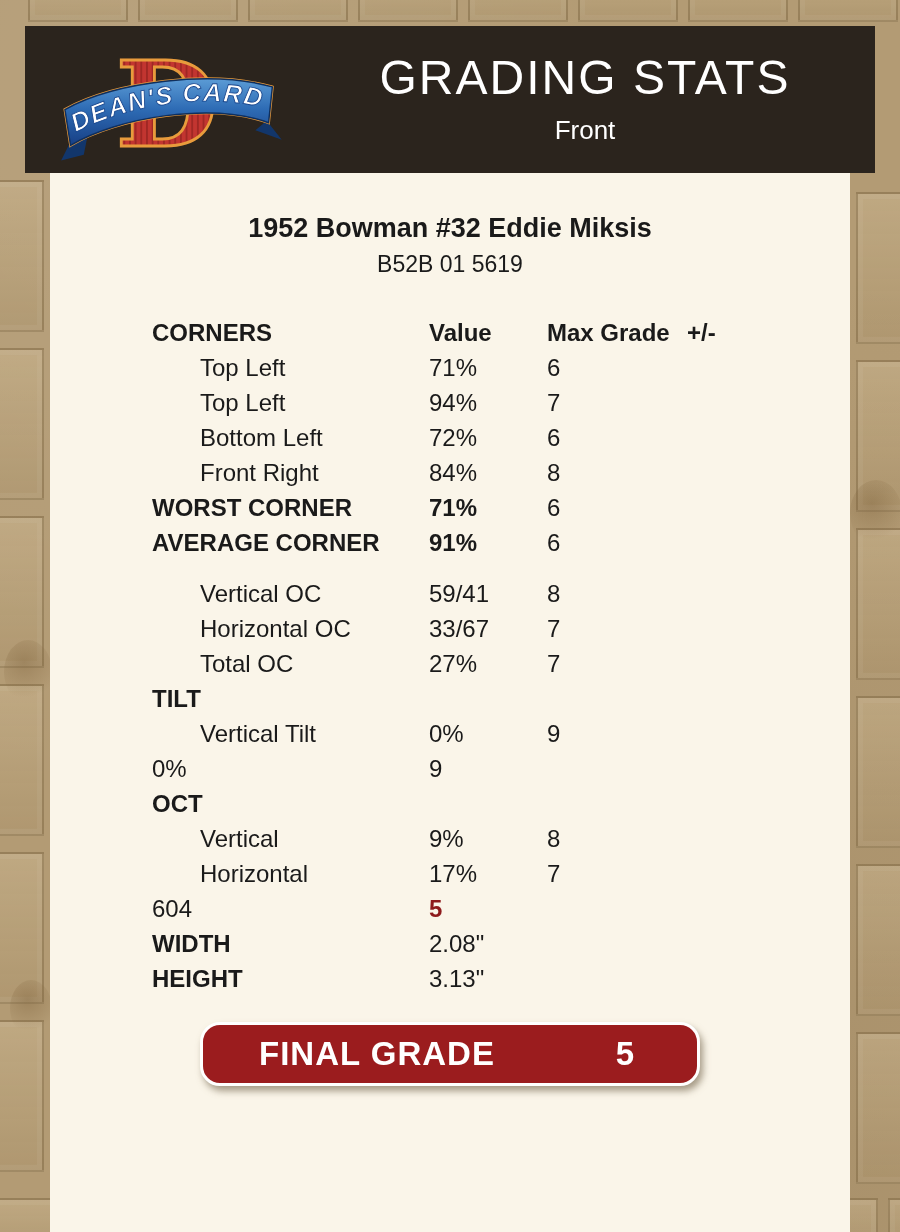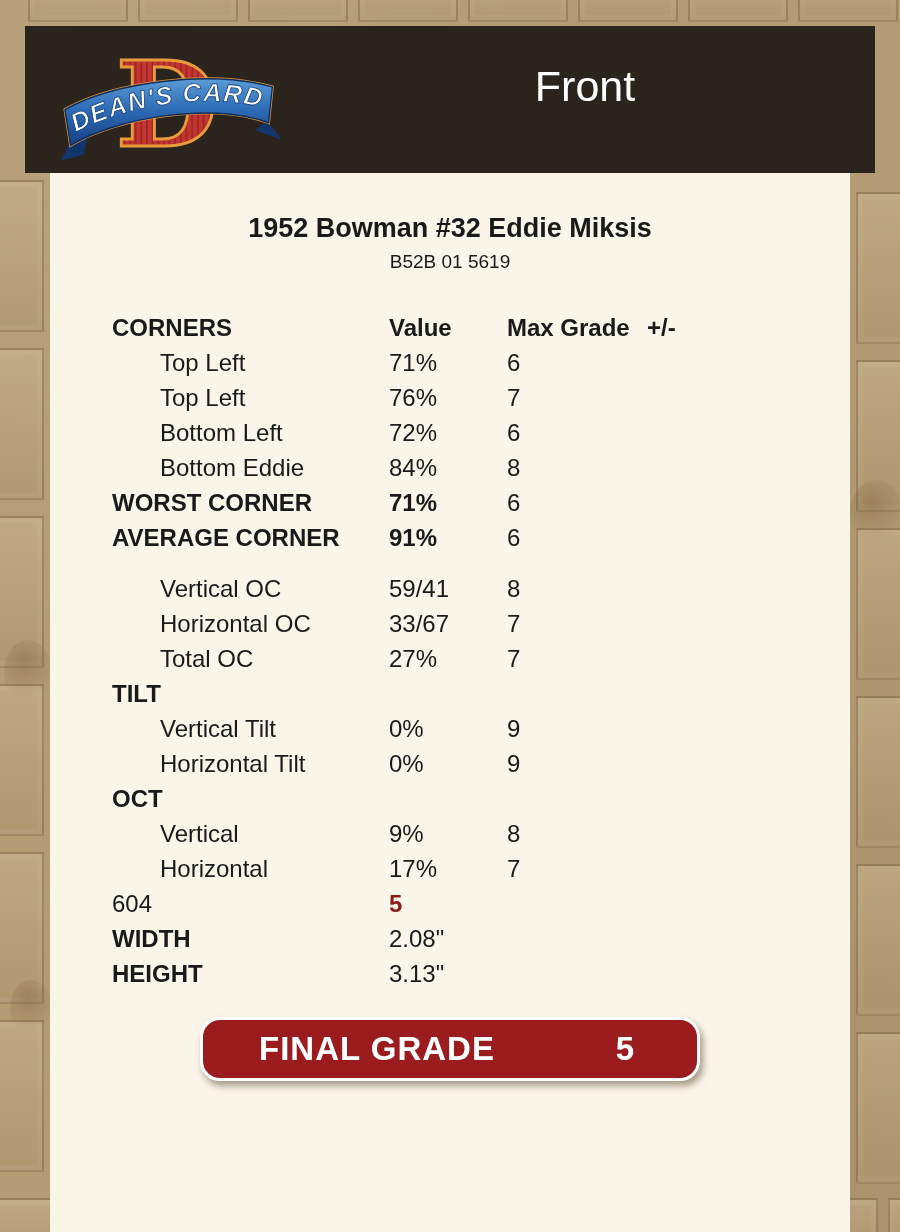--- a/index.html
+++ b/index.html
@@ -27,30 +27,30 @@
   .blob { position:absolute; border:none; border-radius:50%;
     background:radial-gradient(circle at 42% 35%, rgba(125,97,58,0.40), rgba(125,97,58,0) 70%);
   }
 
   
   .header { position:absolute; left:25px; top:26px; width:850px; height:147px;
     background:#2B241D; z-index:2; }
   .logo { position:absolute; left:28px; top:10px; width:252px; height:132px; }
   .header-text { position:absolute; left:270px; right:0; top:26px; text-align:center; color:#FFFFFF; }
   .header-title { font-size:48px; font-weight:normal; letter-spacing:2px; line-height:1.1; }
-  .header-sub   { font-size:43px; margin-top:10px; }
+  .header-sub   { font-size:26px; margin-top:10px; }
 
   
   .panel { position:absolute; left:50px; top:173px; width:800px; height:1160px;
     background:#FAF5E9; z-index:2; }
   .card-title  { margin-top:40px; text-align:center; font-size:27px; font-weight:bold; }
-  .card-serial { margin-top:7px;  text-align:center; font-size:19px; }
-
-  
-  .stats-table { margin-top:37px; padding-left:62px; }
+  .card-serial { margin-top:7px;  text-align:center; font-size:23px; }
+
+  
+  .stats-table { margin-top:37px; padding-left:102px; }
   .row { display:grid; grid-template-columns:277px 118px 140px 136px;
          height:35px; line-height:35px; font-size:24px; }
   .c-label { text-align:left; white-space:nowrap; }
   .c-value, .c-max, .c-pm { white-space:nowrap; }
   .row.indent .c-label { padding-left:48px; }
   .row.bold-label .c-label { font-weight:bold; }
   .row.bold-value .c-value { font-weight:bold; }
   .row.max-highlight .c-max { color:#8E1B1C; font-weight:bold; }
   .header-row span { font-weight:bold; }
   .section-gap { height:16px; }
@@ -121,20 +121,21 @@
     <path d="M 218,90 L 234,110 L 206,100 Z" fill="#12366B"></path>
 
     <path d="M 4,78 C 58,48 160,36 224,54 L 220,92 C 160,70 60,86 10,116 Z" fill="url(#ribbonGrad)" stroke="#E89B3C" stroke-width="3"></path>
     <path d="M 4,78 C 58,48 160,36 224,54 L 220,92 C 160,70 60,86 10,116 Z" fill="url(#ribbonGrad)" stroke="#0E2F5E" stroke-width="1.5"></path>
     <path id="ribbonTextPath" d="M 12,104 C 66,74 156,58 220,78" fill="none"></path>
     <text font-size="27" font-weight="bold" font-style="italic" letter-spacing="1.5" fill="#FFFFFF" stroke="#16448C" stroke-width="0.9">
       <textPath href="#ribbonTextPath" startOffset="4">DEAN'S CARDS</textPath>
     </text>
   </svg>
   <div class="header-text">
+    <div class="header-title">GRADING STATS</div>
     <div class="header-sub">Front</div>
   </div>
 </div>
 
 <div class="panel">
   <div class="card-title">1952 Bowman #32 Eddie Miksis</div>
   <div class="card-serial">B52B 01 5619</div>
 
   <div class="stats-table">
     <div class="row header-row">
@@ -146,34 +147,34 @@
 
   <div class="row indent">
     <span class="c-label">Top Left</span>
     <span class="c-value">71%</span>
     <span class="c-max">6</span>
     <span class="c-pm"></span>
   </div>
 
   <div class="row indent">
     <span class="c-label">Top Left</span>
-    <span class="c-value">76%</span>
+    <span class="c-value">94%</span>
     <span class="c-max">7</span>
     <span class="c-pm"></span>
   </div>
 
   <div class="row indent">
     <span class="c-label">Bottom Left</span>
     <span class="c-value">72%</span>
     <span class="c-max">6</span>
     <span class="c-pm"></span>
   </div>
 
   <div class="row indent">
-    <span class="c-label">Bottom Eddie</span>
+    <span class="c-label">Front Right</span>
     <span class="c-value">84%</span>
     <span class="c-max">8</span>
     <span class="c-pm"></span>
   </div>
 
   <div class="row bold-label bold-value">
     <span class="c-label">WORST CORNER</span>
     <span class="c-value">71%</span>
     <span class="c-max">6</span>
     <span class="c-pm"></span>
@@ -216,21 +217,20 @@
   </div>
 
   <div class="row indent">
     <span class="c-label">Vertical Tilt</span>
     <span class="c-value">0%</span>
     <span class="c-max">9</span>
     <span class="c-pm"></span>
   </div>
 
   <div class="row indent">
-    <span class="c-label">Horizontal Tilt</span>
     <span class="c-value">0%</span>
     <span class="c-max">9</span>
     <span class="c-pm"></span>
   </div>
 
   <div class="row bold-label">
     <span class="c-label">OCT</span>
     <span class="c-value"></span>
     <span class="c-max"></span>
     <span class="c-pm"></span>

